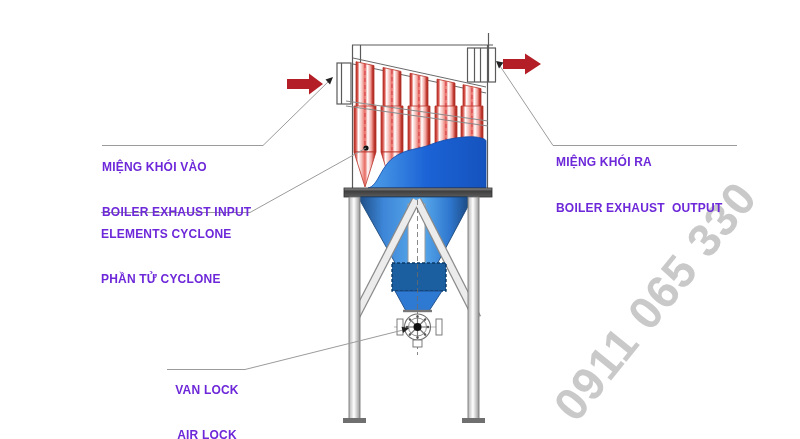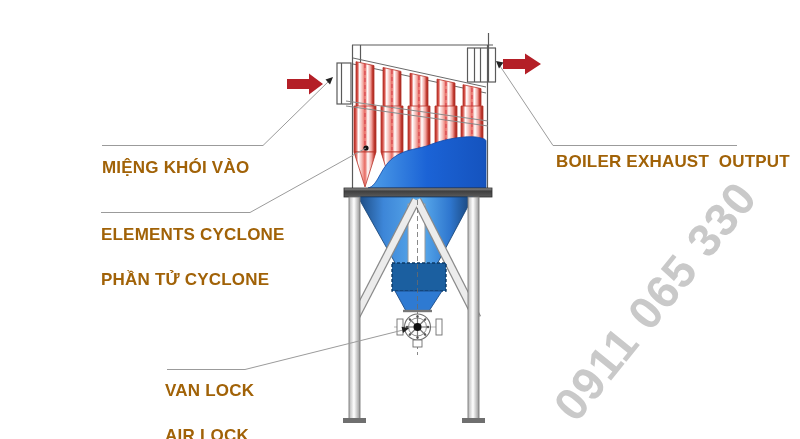--- a/index.html
+++ b/index.html
@@ -4,22 +4,22 @@
 <style>
   html,body{margin:0;padding:0;}
   body{
     width:800px;height:439px;position:relative;overflow:hidden;
     background:#ffffff;
     font-family:"Liberation Sans", sans-serif;
   }
   .stage{position:absolute;inset:0;width:800px;height:439px;}
   .lbl{
     position:absolute;
-    font-weight:bold;font-size:17px;line-height:15px;
-    color:#a16207;letter-spacing:.2px;white-space:pre;
+    font-weight:bold;font-size:12px;line-height:15px;
+    color:#6d28d9;letter-spacing:.2px;white-space:pre;
     z-index:3;
   }
   .lbl .label-line{display:block;}
   .lbl-output .label-line{line-height:16px;}
   .lbl-airlock{text-align:center;width:84px;}
   .watermark{
     position:absolute;left:495px;top:272px;width:320px;height:58px;
     display:flex;align-items:center;justify-content:center;
     transform:rotate(-51deg);
     font-weight:bold;font-size:46px;letter-spacing:1px;
@@ -205,28 +205,30 @@
     </g>
     <g fill="#222" stroke="none">
       <polygon points="333,77 325.5,79.5 330,84.5"></polygon>
       <polygon points="496,61 503.5,62.5 499,68.5"></polygon>
       <polygon points="409,328.2 401.5,326.8 403,333"></polygon>
     </g>
   </svg>
 
   <div class="lbl" style="left:102px;top:130px;">
     <span class="label-line">MIỆNG KHÓI VÀO</span>
+    <span class="label-line">BOILER EXHAUST INPUT</span>
   </div>
 
   <div class="lbl" style="left:101px;top:197px;">
     <span class="label-line">ELEMENTS CYCLONE</span>
     <span class="label-line">PHẦN TỬ CYCLONE</span>
   </div>
 
   <div class="lbl lbl-output" style="left:556px;top:124px;">
+    <span class="label-line">MIỆNG KHÓI RA</span>
     <span class="label-line">BOILER EXHAUST  OUTPUT</span>
   </div>
 
   <div class="lbl lbl-airlock" style="left:165px;top:353px;">
     <span class="label-line">VAN LOCK</span>
     <span class="label-line">AIR LOCK</span>
   </div>
 
 </div>
 

